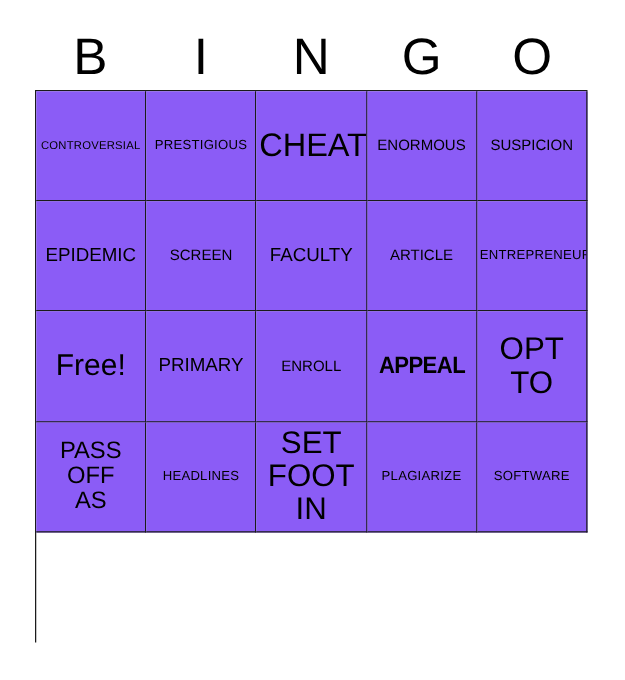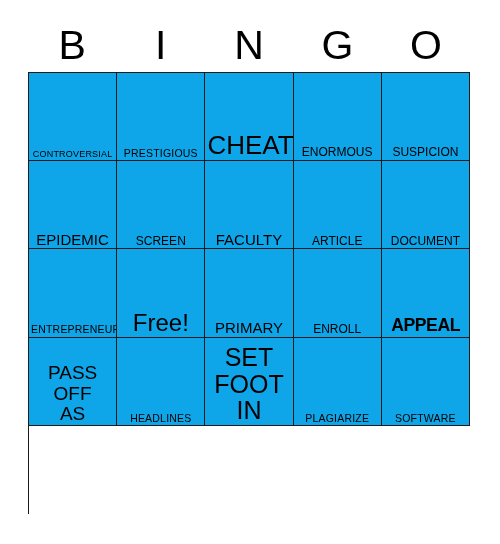--- a/index.html
+++ b/index.html
@@ -57,26 +57,26 @@
     display: grid;
     grid-template-columns: repeat(5, 1fr);
     grid-template-rows: repeat(5, 1fr);
     background: #ffffff;
   }
   .cell {
     box-sizing: border-box;
     border-right: 1.5px solid #1b1b1b;
     border-bottom: 1.5px solid #1b1b1b;
     display: flex;
-    align-items: flex-end;
+    align-items: center;
     justify-content: center;
     text-align: center;
     padding: 1px 2px;
     overflow: hidden;
-    background: #0ea5e9;
+    background: #8b5cf6;
   }
   .cell-text {
     display: block;
     width: 100%;
     text-align: center;
     line-height: 1.06;
     white-space: pre-line;
     font-weight: 400;
     color: #000000;
   }
@@ -135,36 +135,37 @@
       <div class="cell">
         <span class="cell-text fs-ml">SCREEN</span>
       </div>
       <div class="cell">
         <span class="cell-text fs-m">FACULTY</span>
       </div>
       <div class="cell">
         <span class="cell-text fs-ml">ARTICLE</span>
       </div>
       <div class="cell">
-        <span class="cell-text fs-sm">DOCUMENT</span>
-      </div>
-      <div class="cell">
         <span class="cell-text fs-s">ENTREPRENEUR</span>
       </div>
       <div class="cell">
         <span class="cell-text fs-free">Free!</span>
       </div>
       <div class="cell">
         <span class="cell-text fs-m">PRIMARY</span>
       </div>
       <div class="cell">
         <span class="cell-text fs-ml">ENROLL</span>
       </div>
       <div class="cell">
         <span class="cell-text bold-condensed">APPEAL</span>
+      </div>
+      <div class="cell">
+        <span class="cell-text fs-xxl">OPT
+TO</span>
       </div>
       <div class="cell">
         <span class="cell-text fs-l">PASS
 OFF
 AS</span>
       </div>
       <div class="cell">
         <span class="cell-text fs-s">HEADLINES</span>
       </div>
       <div class="cell">

